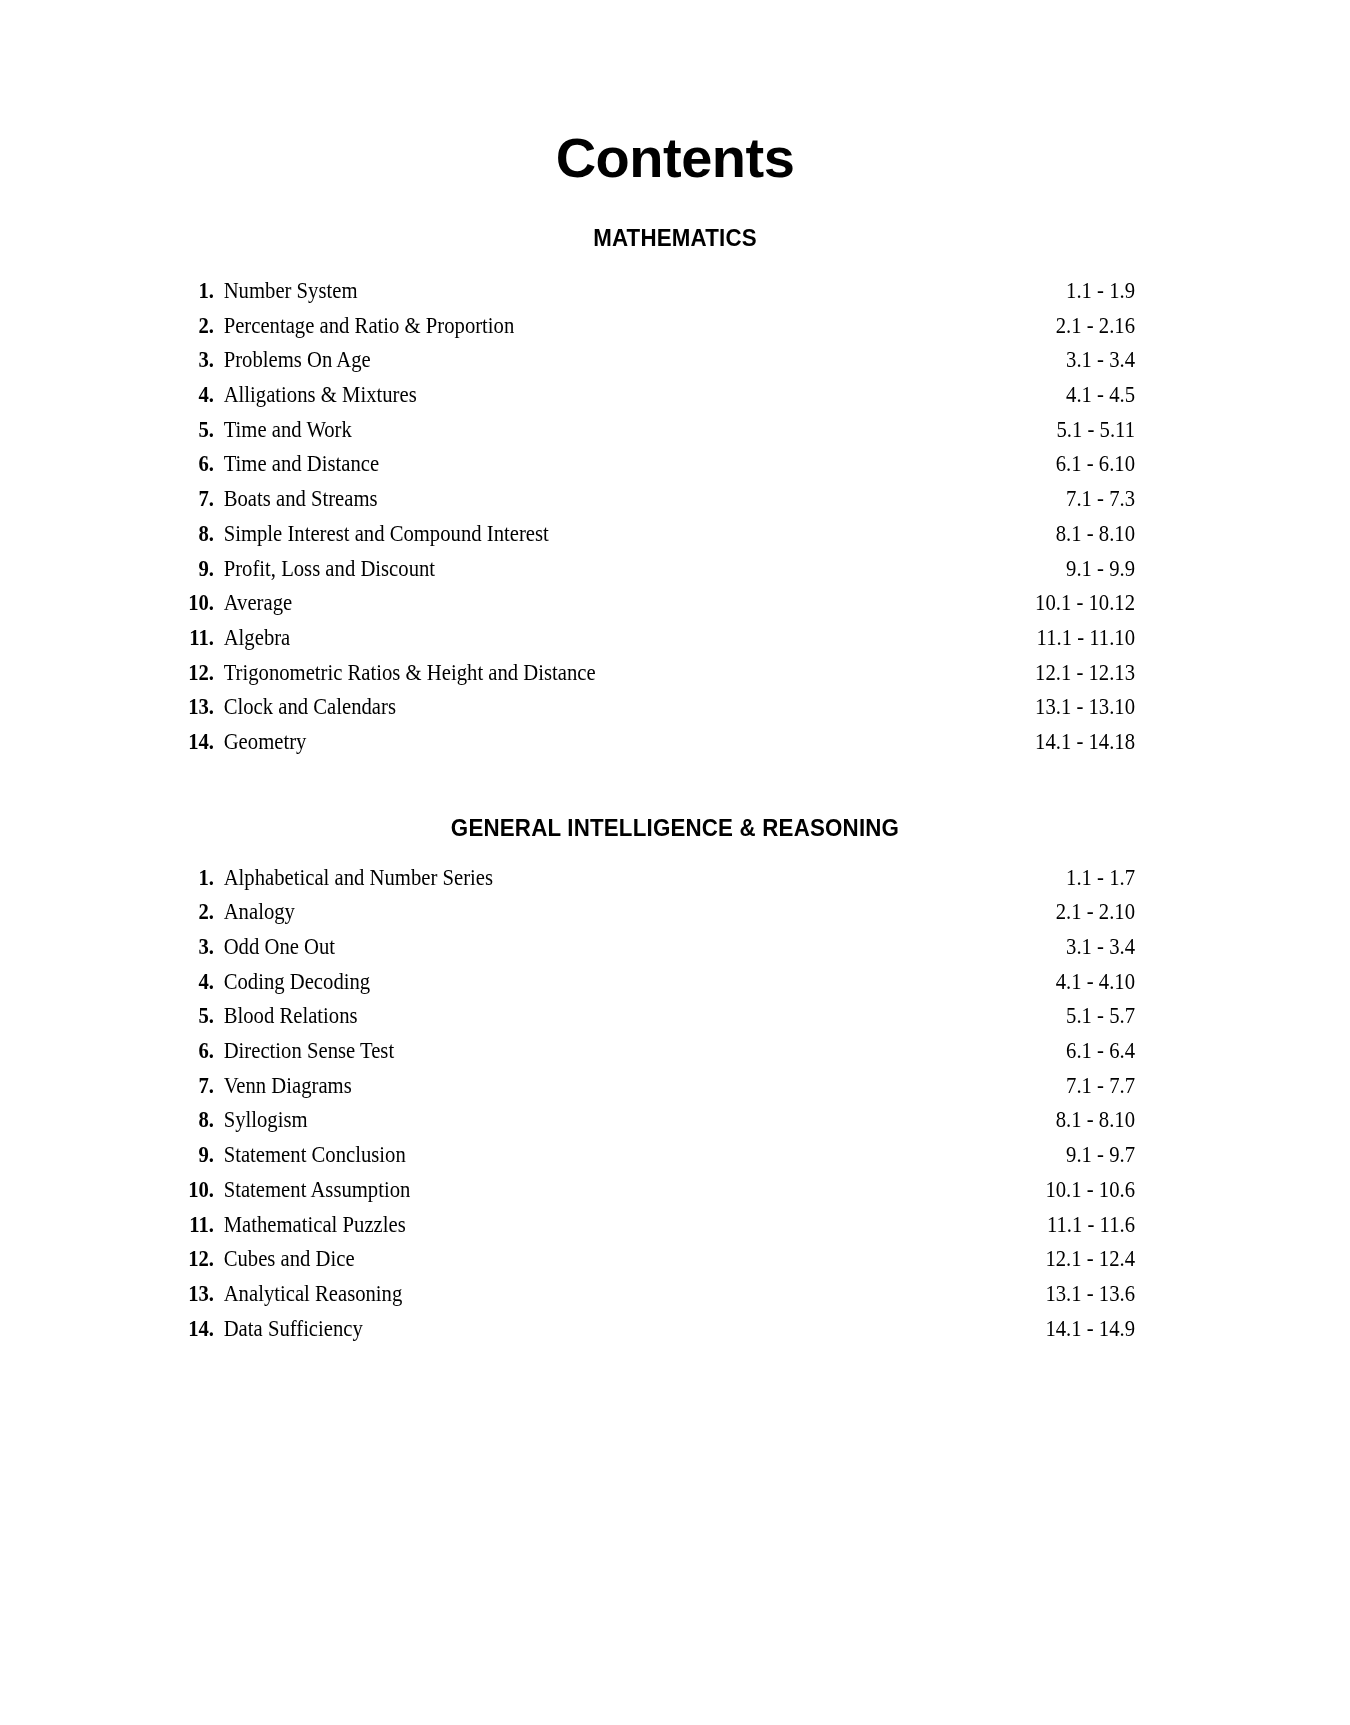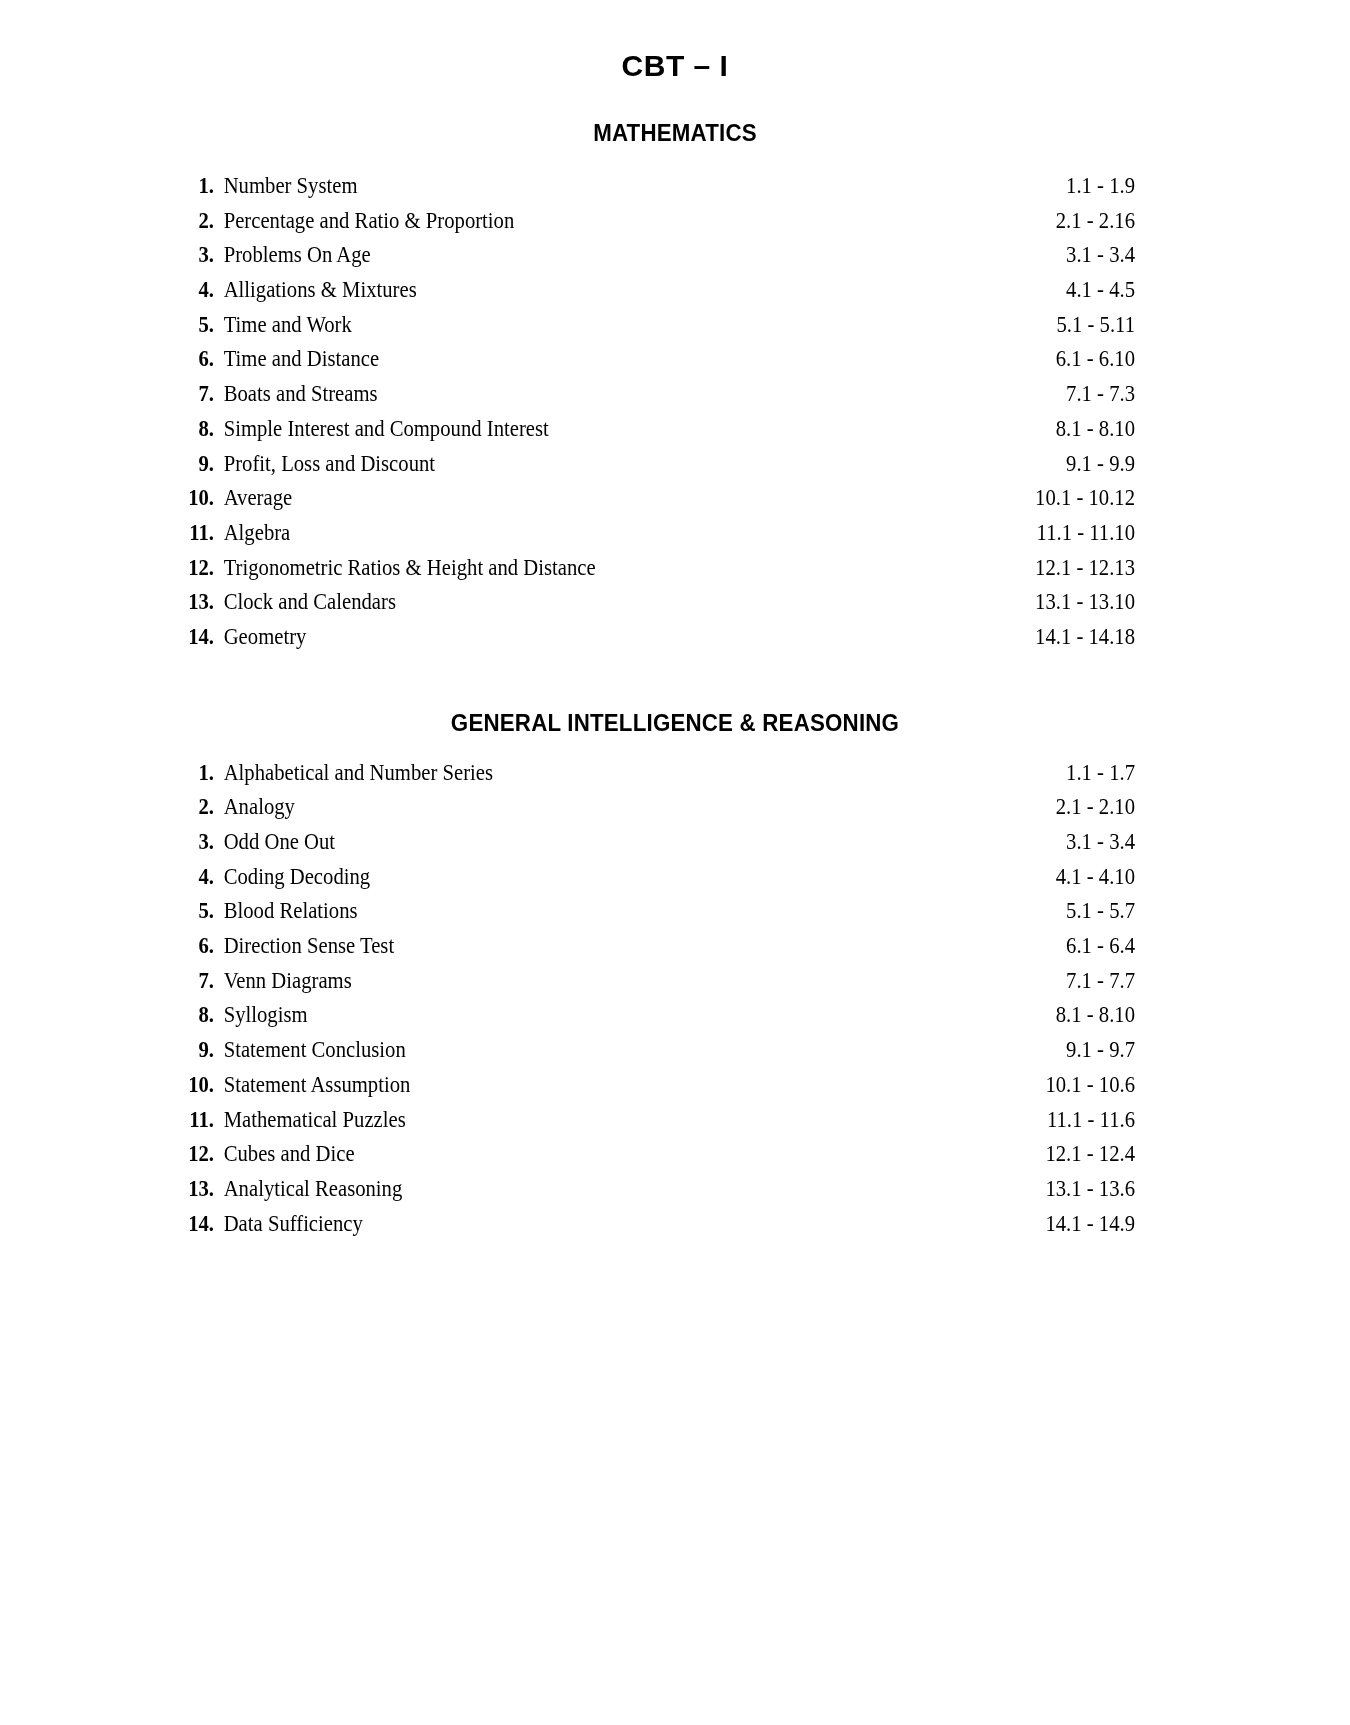--- a/index.html
+++ b/index.html
@@ -109,22 +109,22 @@
     white-space: nowrap;
     transform: scaleX(0.88);
     transform-origin: right center;
   }
 </style>
 </head>
 <body>
 
 <div class="page">
 
-
-  <h2 class="exam-title">CBT – I</h2>
+  <h1 class="doc-title">Contents</h1>
+
 
   <h3 class="section-heading math">MATHEMATICS</h3>
   <ul class="toc math" id="toc-0">
       <li class="toc-row">
         <span class="toc-num">1.</span>
         <span class="toc-label">Number System</span>
         <span class="toc-pages">1.1 - 1.9</span>
       </li>
       <li class="toc-row">
         <span class="toc-num">2.</span>

